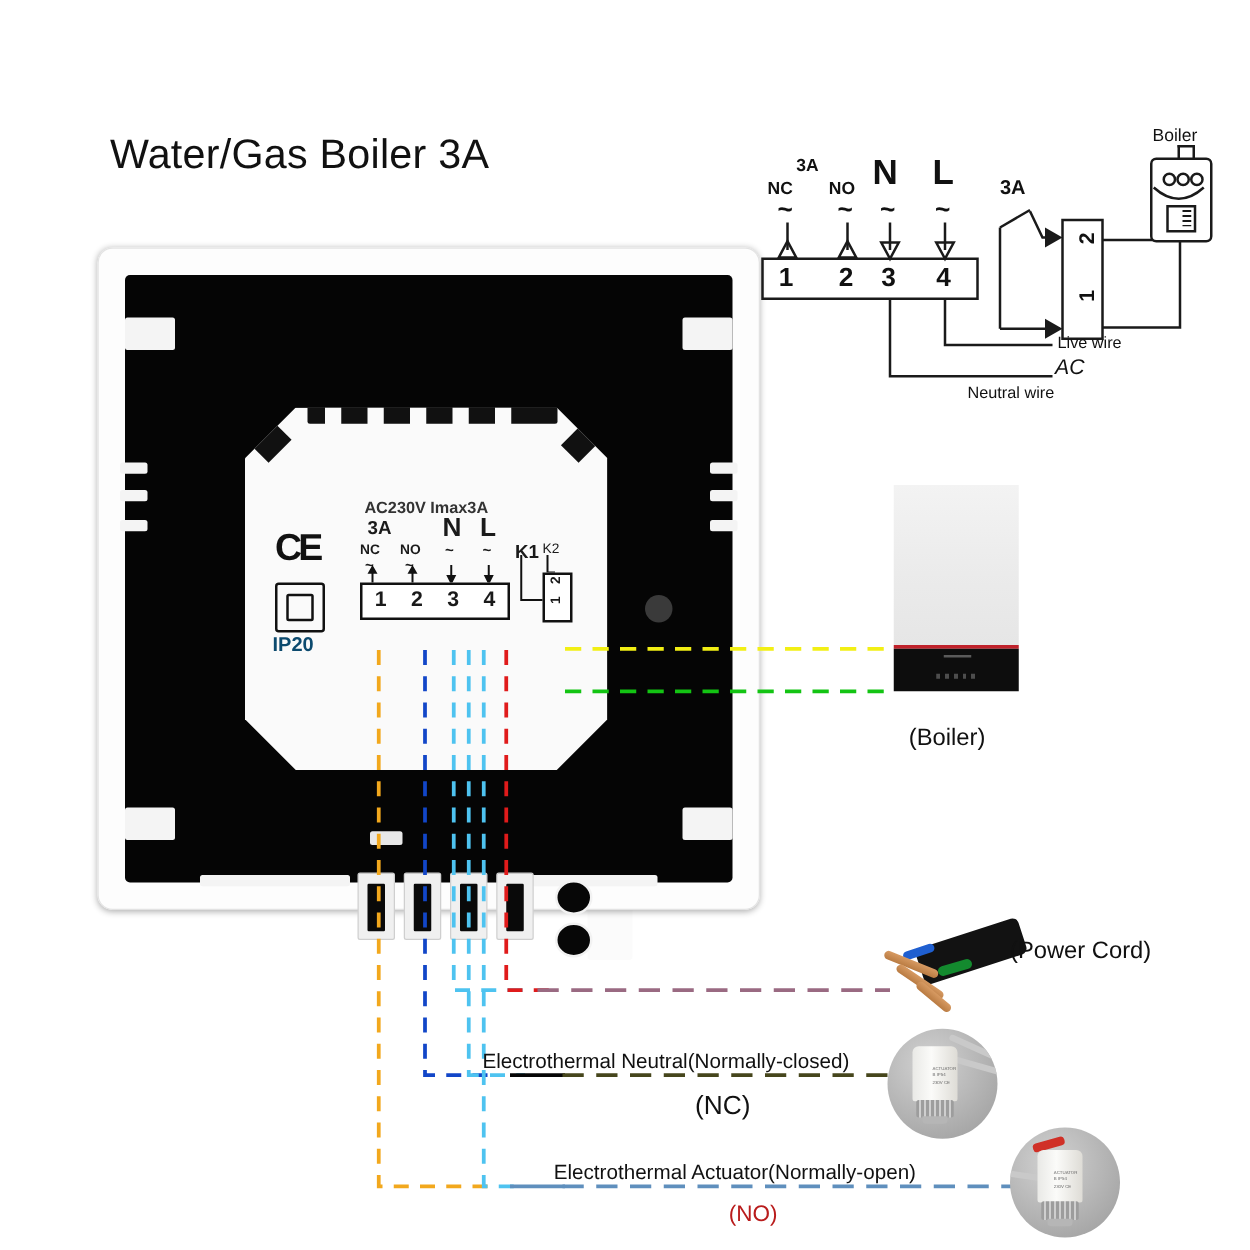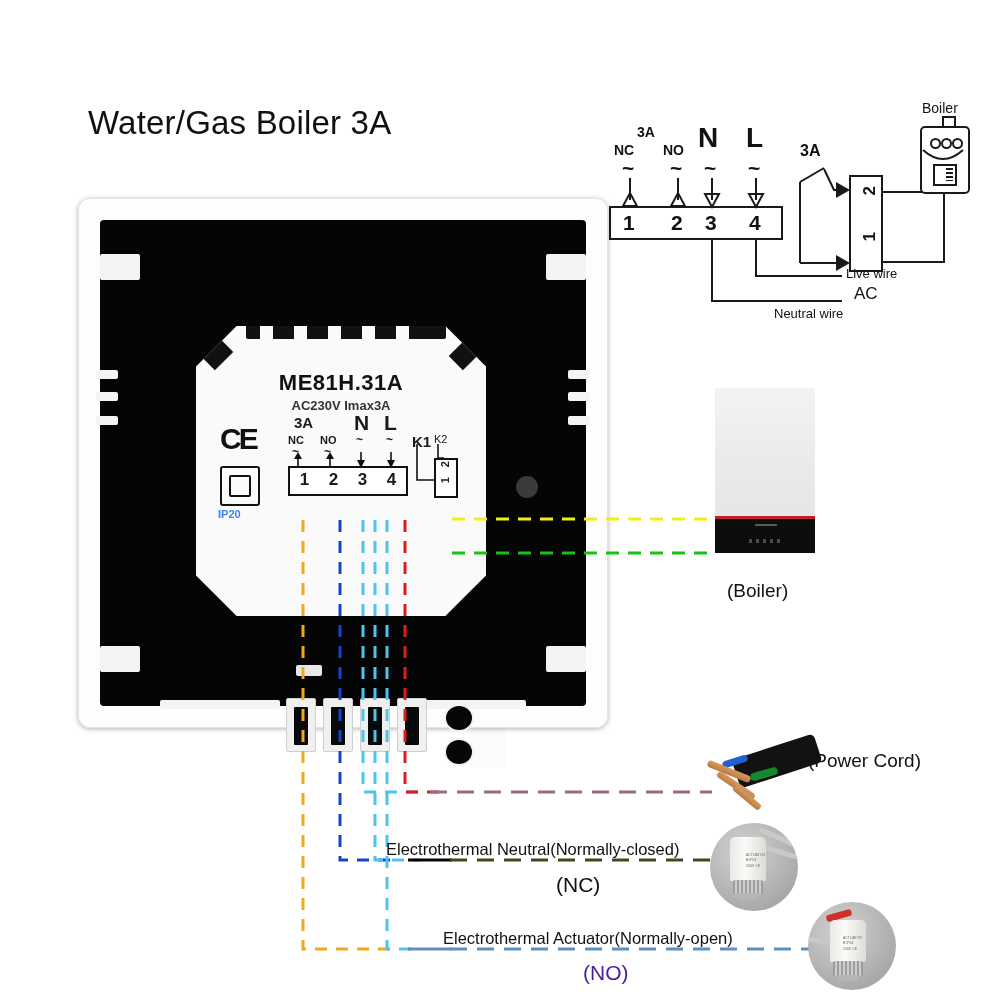--- a/index.html
+++ b/index.html
@@ -56,21 +56,21 @@
     letter-spacing:-3px;color:#111;
   }
   .ip-box{
     position:absolute;left:24px;top:140px;width:36px;height:36px;
     border:2.5px solid #111;border-radius:3px;
   }
   .ip-box::after{
     content:"";position:absolute;left:7px;top:7px;width:18px;height:18px;
     border:2.5px solid #111;border-radius:2px;
   }
-  .ip-label{position:absolute;left:22px;top:182px;font-size:11px;font-weight:bold;color:#3b82f6;}
+  .ip-label{position:absolute;left:22px;top:182px;font-size:16px;font-weight:bold;color:#0c4a6e;}
 
   
   .tgrp{position:absolute;left:92px;top:88px;width:140px;}
   .t3a{position:absolute;left:6px;top:0;font-size:15px;font-weight:bold;}
   .tNC{position:absolute;left:0;top:20px;font-size:11px;font-weight:bold;}
   .tNO{position:absolute;left:32px;top:20px;font-size:11px;font-weight:bold;}
   .tN{position:absolute;left:66px;top:-2px;font-size:21px;font-weight:bold;line-height:1;}
   .tL{position:absolute;left:96px;top:-2px;font-size:21px;font-weight:bold;line-height:1;}
   .tilde{position:absolute;font-size:12px;font-weight:bold;line-height:1;}
   .k1{position:absolute;left:124px;top:19px;font-size:15px;font-weight:bold;}
@@ -161,21 +161,21 @@
   .act-body{position:absolute;background:linear-gradient(90deg,#e9e9e6,#fbfbf9 42%,#dedcd6);
     border-radius:5px 5px 2px 2px;}
   .act-ring{position:absolute;background:repeating-linear-gradient(90deg,#9d9d9d 0 2px,#cfcfcf 2px 4px);
     border-radius:2px;}
   .act-red{position:absolute;background:#d03027;border-radius:3px;}
   .act-cable{position:absolute;background:#c9c9c9;border-radius:3px;}
   .act-txt{position:absolute;font-size:3.5px;color:#6a6a6a;line-height:1.5;}
 
   .lbl-txt{position:absolute;font-size:16.5px;color:#111;white-space:nowrap;}
   .lbl-nc{position:absolute;font-size:21px;color:#111;}
-  .lbl-no{position:absolute;font-size:21px;color:#4c1d95;}
+  .lbl-no{position:absolute;font-size:18px;color:#b91c1c;}
 </style>
 </head>
 <body>
 
 <div class="abs" id="page-title">Water/Gas Boiler 3A</div>
 
 <div class="abs" id="thermostat">
   <div class="ts-frame"></div>
   <div class="ts-black">
 
@@ -198,21 +198,20 @@
     <div class="plate-topbar">
       <i style="left:14px"></i>
         <i style="left:48px"></i>
         <i style="left:82px"></i>
       <i style="left:116px"></i>
         <i style="left:150px"></i>
     </div>
     <div class="corner-blk" style="left:8px;top:18px;"></div>
     <div class="corner-blk" style="right:8px;top:18px;"></div>
 
-    <div class="model">ME81H.31A</div>
     <div class="voltage">AC230V Imax3A</div>
     <div class="ce-mark">CE</div>
     <div class="ip-box"></div>
     <div class="ip-label">IP20</div>
 
     <div class="tgrp">
       <div class="t3a">3A</div>
       <div class="tNC">NC</div>
       <div class="tNO">NO</div>
       <div class="tN">N</div>
@@ -361,21 +360,21 @@
       <div class="bi-dot" style="left:30px"></div>
       <svg width="42" height="20" style="left:0;top:20px;">
         <path d="M1,2 Q21,20 41,2" fill="none" stroke="#1a1a1a" stroke-width="2"></path>
       </svg>
       <div class="bi-term"></div>
     </div>
   </div>
   <div class="sc-txt sc-sm" style="left:326px;top:-16px;font-weight:normal;">Boiler</div>
 
   <div class="wire-lbl" style="left:250px;top:150px;">Live wire</div>
-  <div class="wire-lbl ac" style="left:258px;top:168px;">AC</div>
+  <div class="wire-lbl ac" style="left:248px;top:168px;font-style:italic;">AC</div>
   <div class="wire-lbl" style="left:178px;top:190px;">Neutral wire</div>
 </div>
 
 <div class="abs" id="boiler-photo">
   <div class="bp-top"></div>
     <div class="bp-red"></div>
     <div class="bp-bot"></div>
 </div>
 <div class="cap-lbl" style="left:727px;top:580px;">(Boiler)</div>
 

